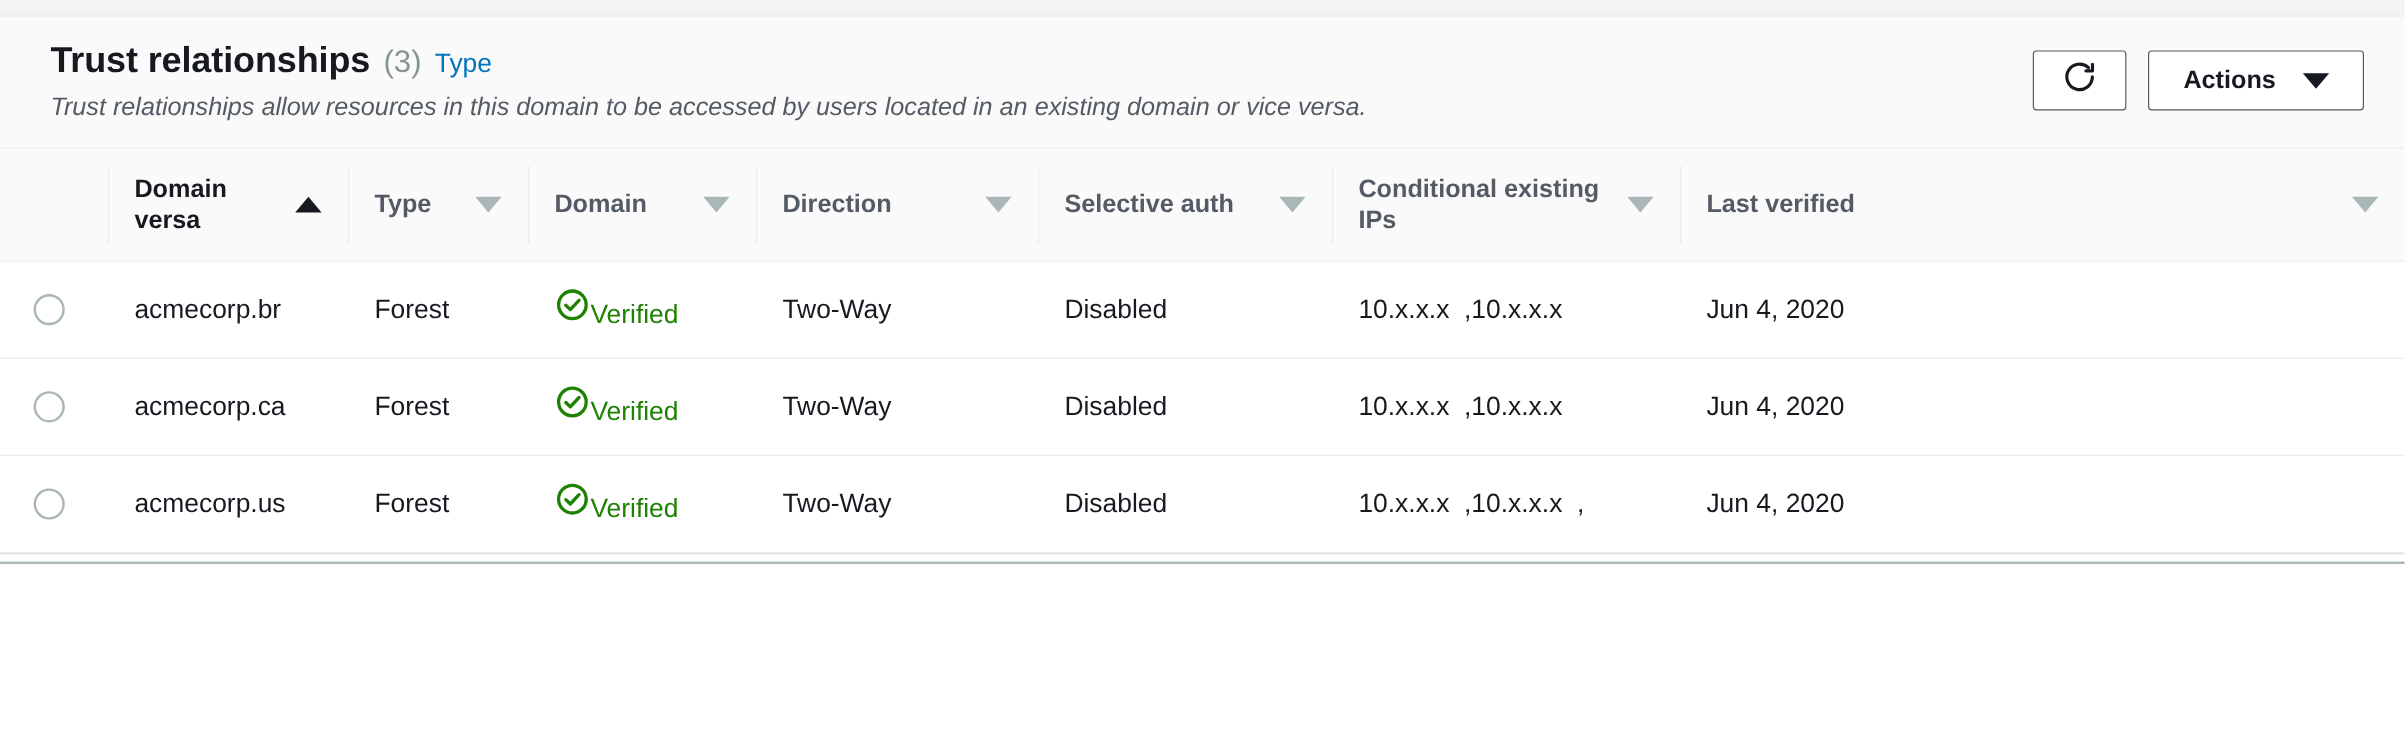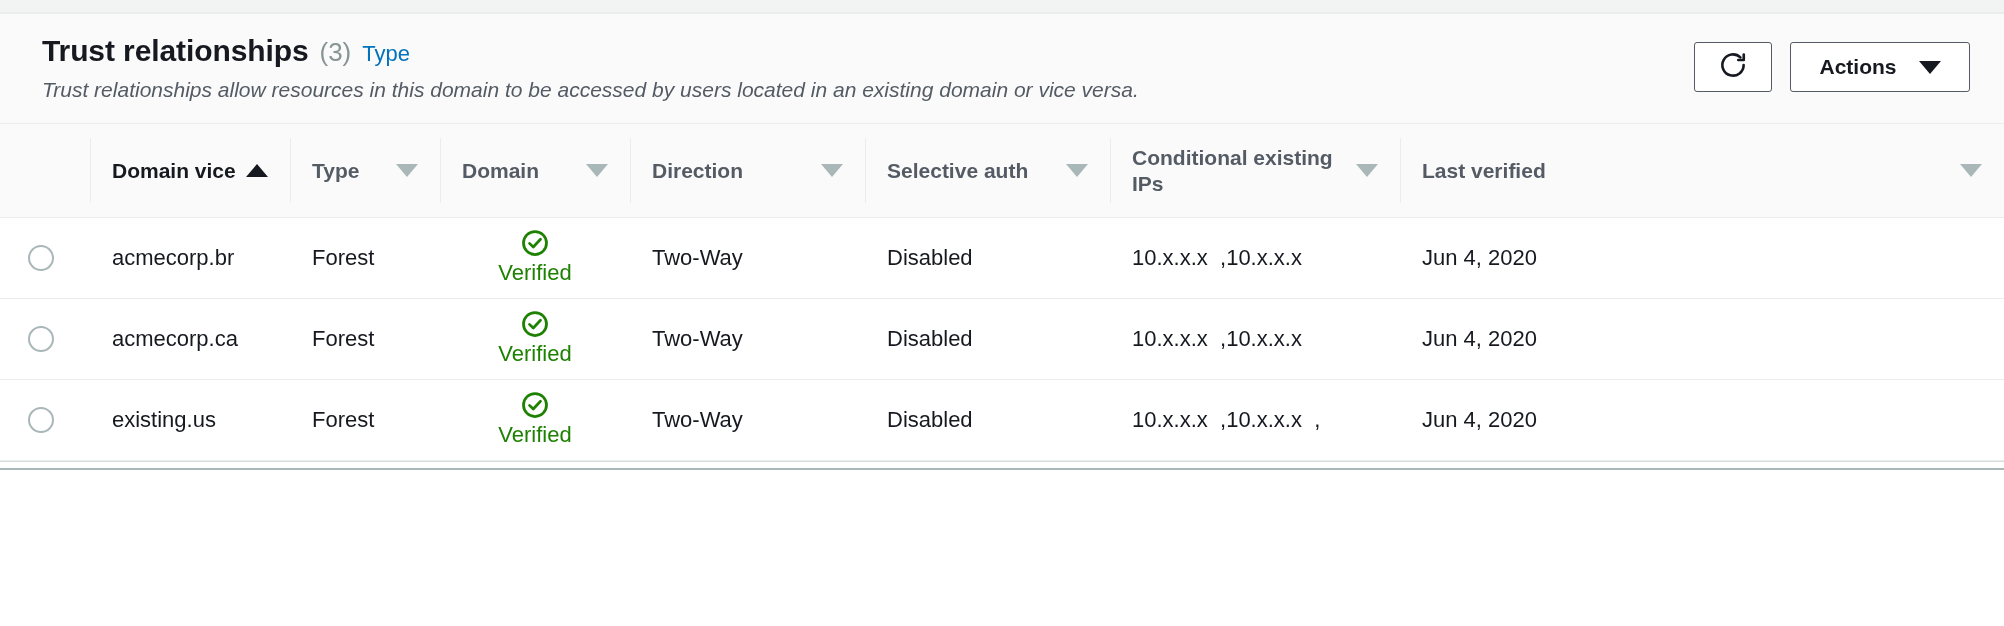--- a/index.html
+++ b/index.html
@@ -187,22 +187,22 @@
     background: #ffffff;
     box-sizing: border-box;
     cursor: pointer;
     display: block;
     margin-left: 6px;
   }
 
   
   .status-wrap {
     display: flex;
-    flex-direction: column;
-    align-items: center;
+    flex-direction: row;
+    align-items: flex-end;
     line-height: 1.05;
     position: relative;
     top: -2px;
   }
   .status-icon { display: block; }
   .status-text {
     color: #1d8102;
     font-size: 22px;
     margin-top: -1px;
   }
@@ -262,21 +262,21 @@
         <col style="width:245px">
         <col style="width:290px">
         <col style="width:auto">
       </colgroup>
       <thead>
         <tr>
           <th class="col-select"></th>
 
           <th class="sep">
             <div class="th-inner">
-              <span class="th-label dark">Domain vice</span>
+              <span class="th-label dark">Domain versa</span>
               <span class="sort-caret up-active"></span>
             </div>
           </th>
 
           <th class="sep">
             <div class="th-inner">
               <span class="th-label">Type</span>
               <span class="sort-caret"></span>
             </div>
           </th>
@@ -362,21 +362,21 @@
           <td>Two-Way</td>
           <td>Disabled</td>
           <td class="ips">10.x.x.x  ,10.x.x.x</td>
           <td>Jun 4, 2020</td>
         </tr>
 
         <tr>
           <td class="cell-select">
             <span class="radio"></span>
           </td>
-          <td>existing.us</td>
+          <td>acmecorp.us</td>
           <td>Forest</td>
           <td>
             <span class="status-wrap">
               <span class="status-icon">
                 <svg width="30" height="30" viewBox="0 0 24 24" fill="none" stroke="#1d8102" stroke-width="2.2" stroke-linecap="round" stroke-linejoin="round">
                   <circle cx="12" cy="12" r="9.2"></circle>
                   <polyline points="7.6,12.3 10.6,15.2 16.4,9.0"></polyline>
                 </svg>
               </span>
               <span class="status-text">Verified</span>

